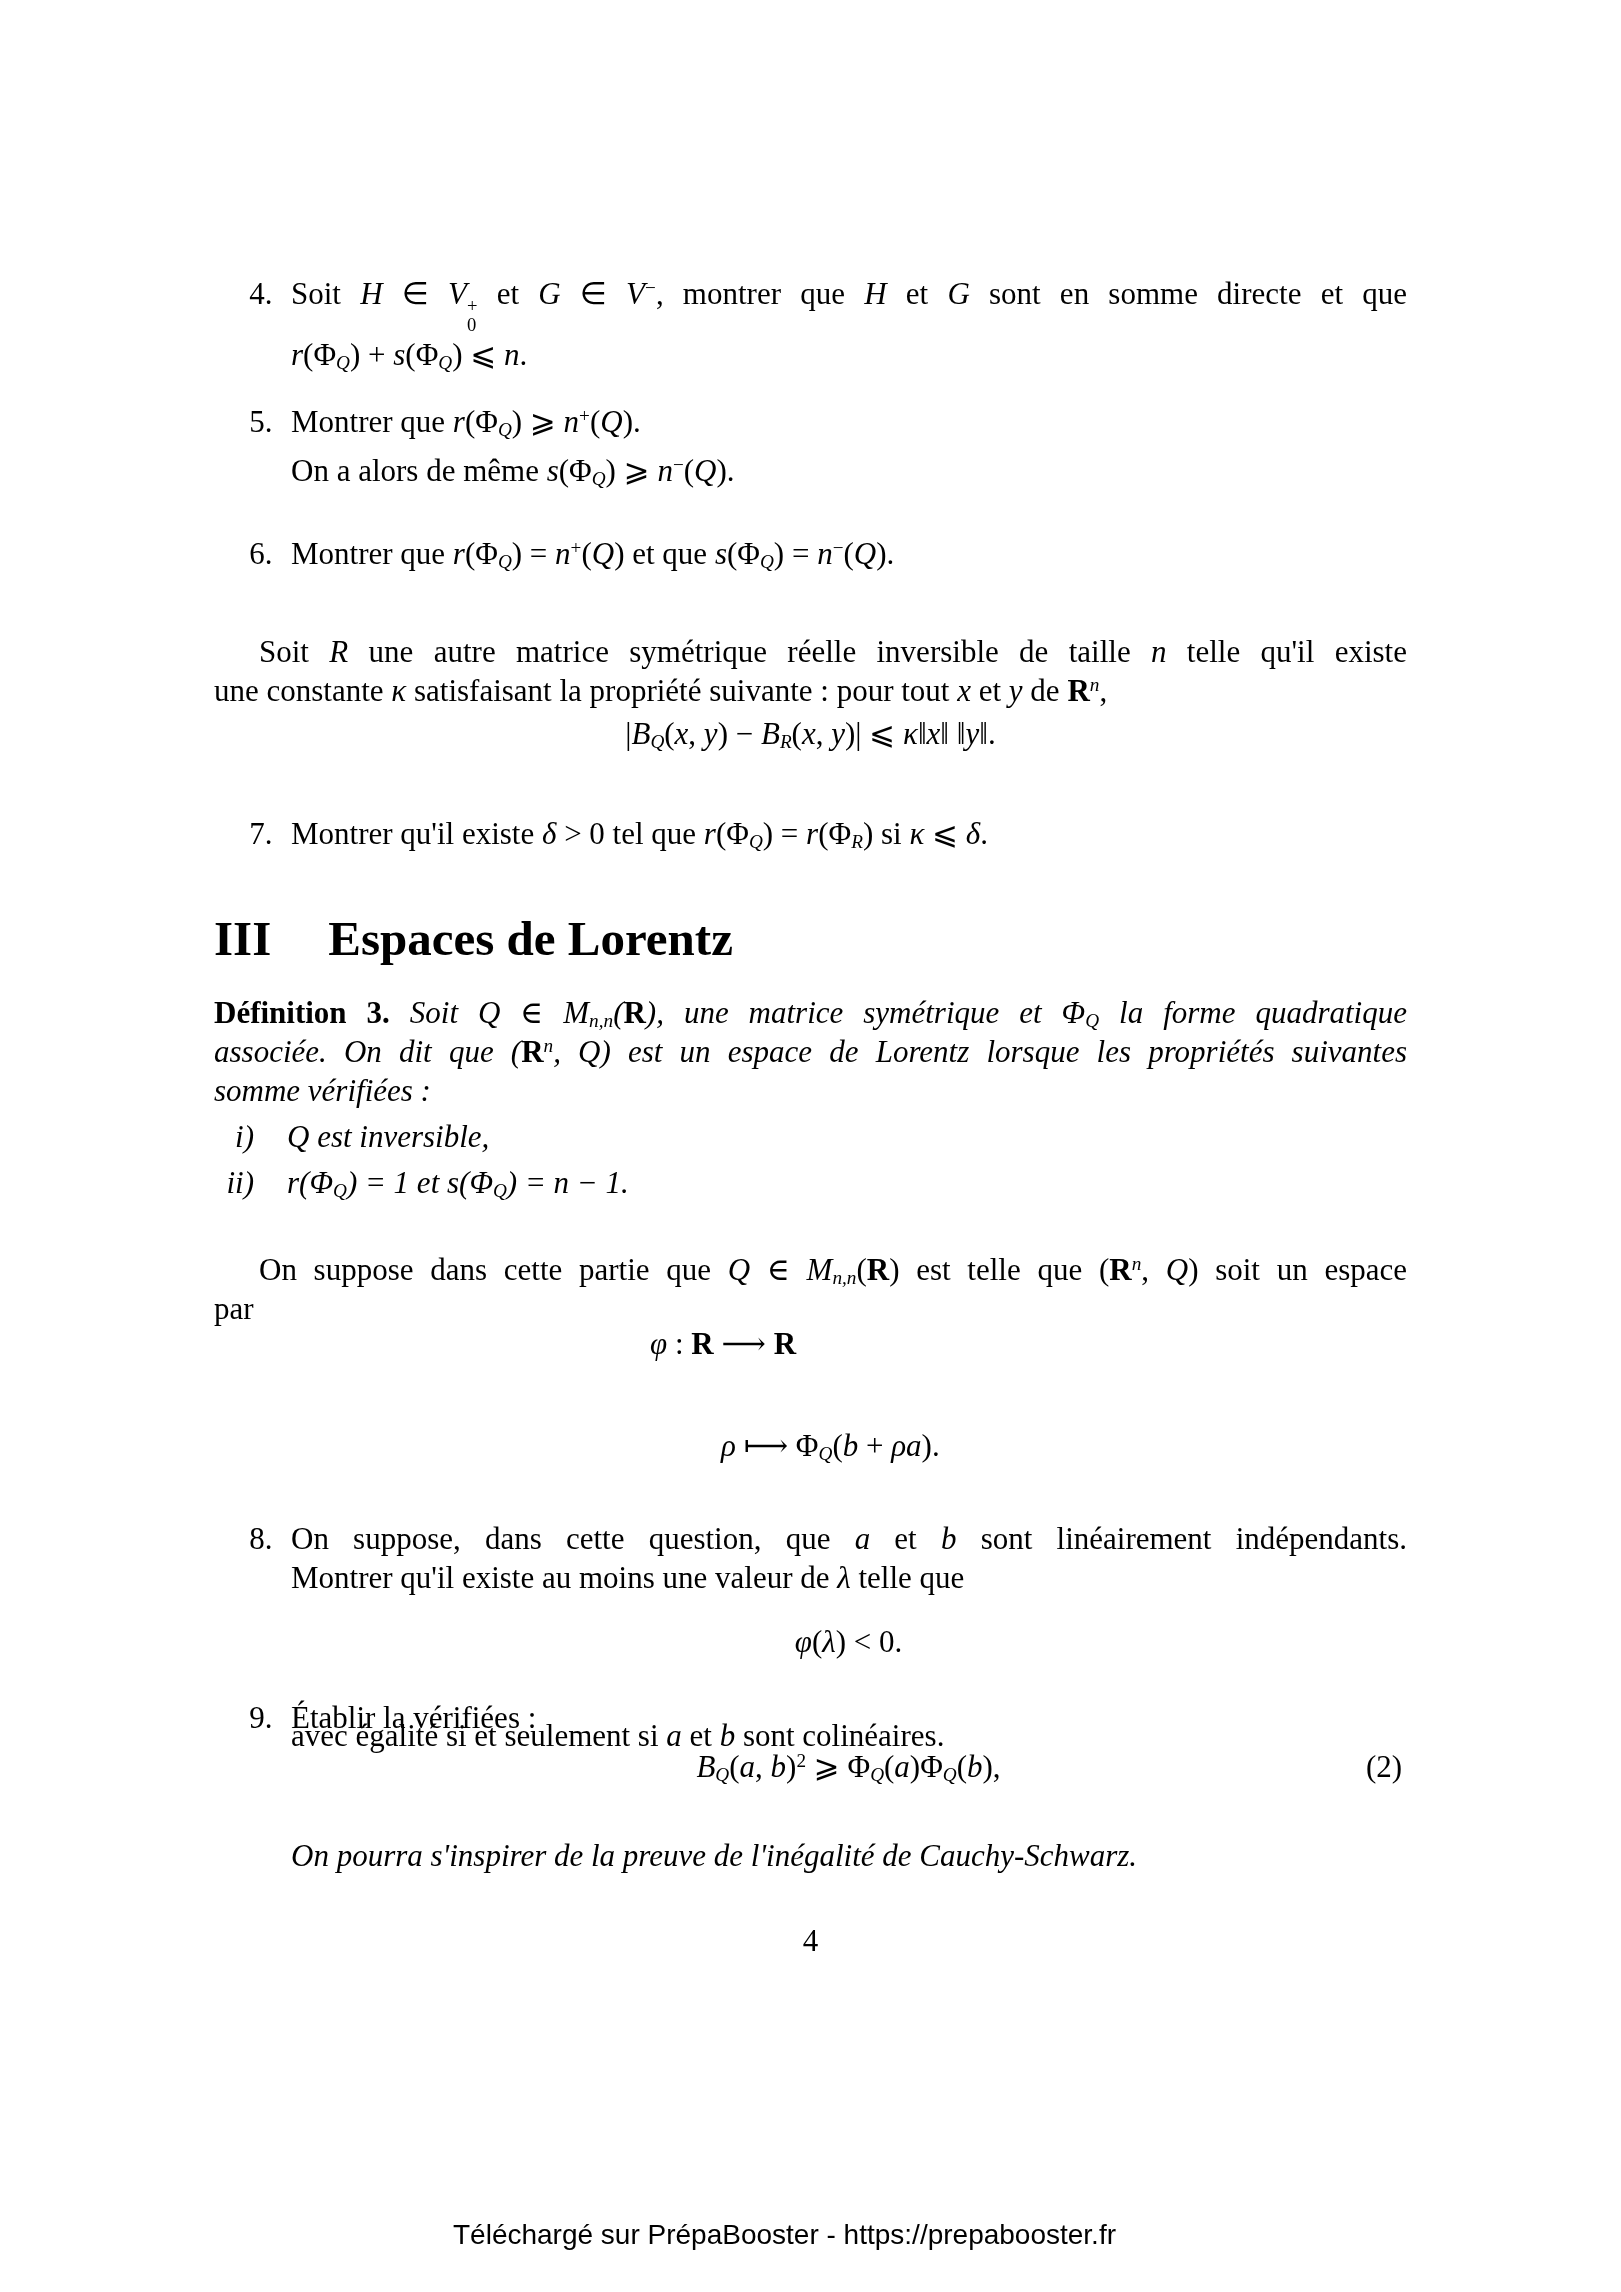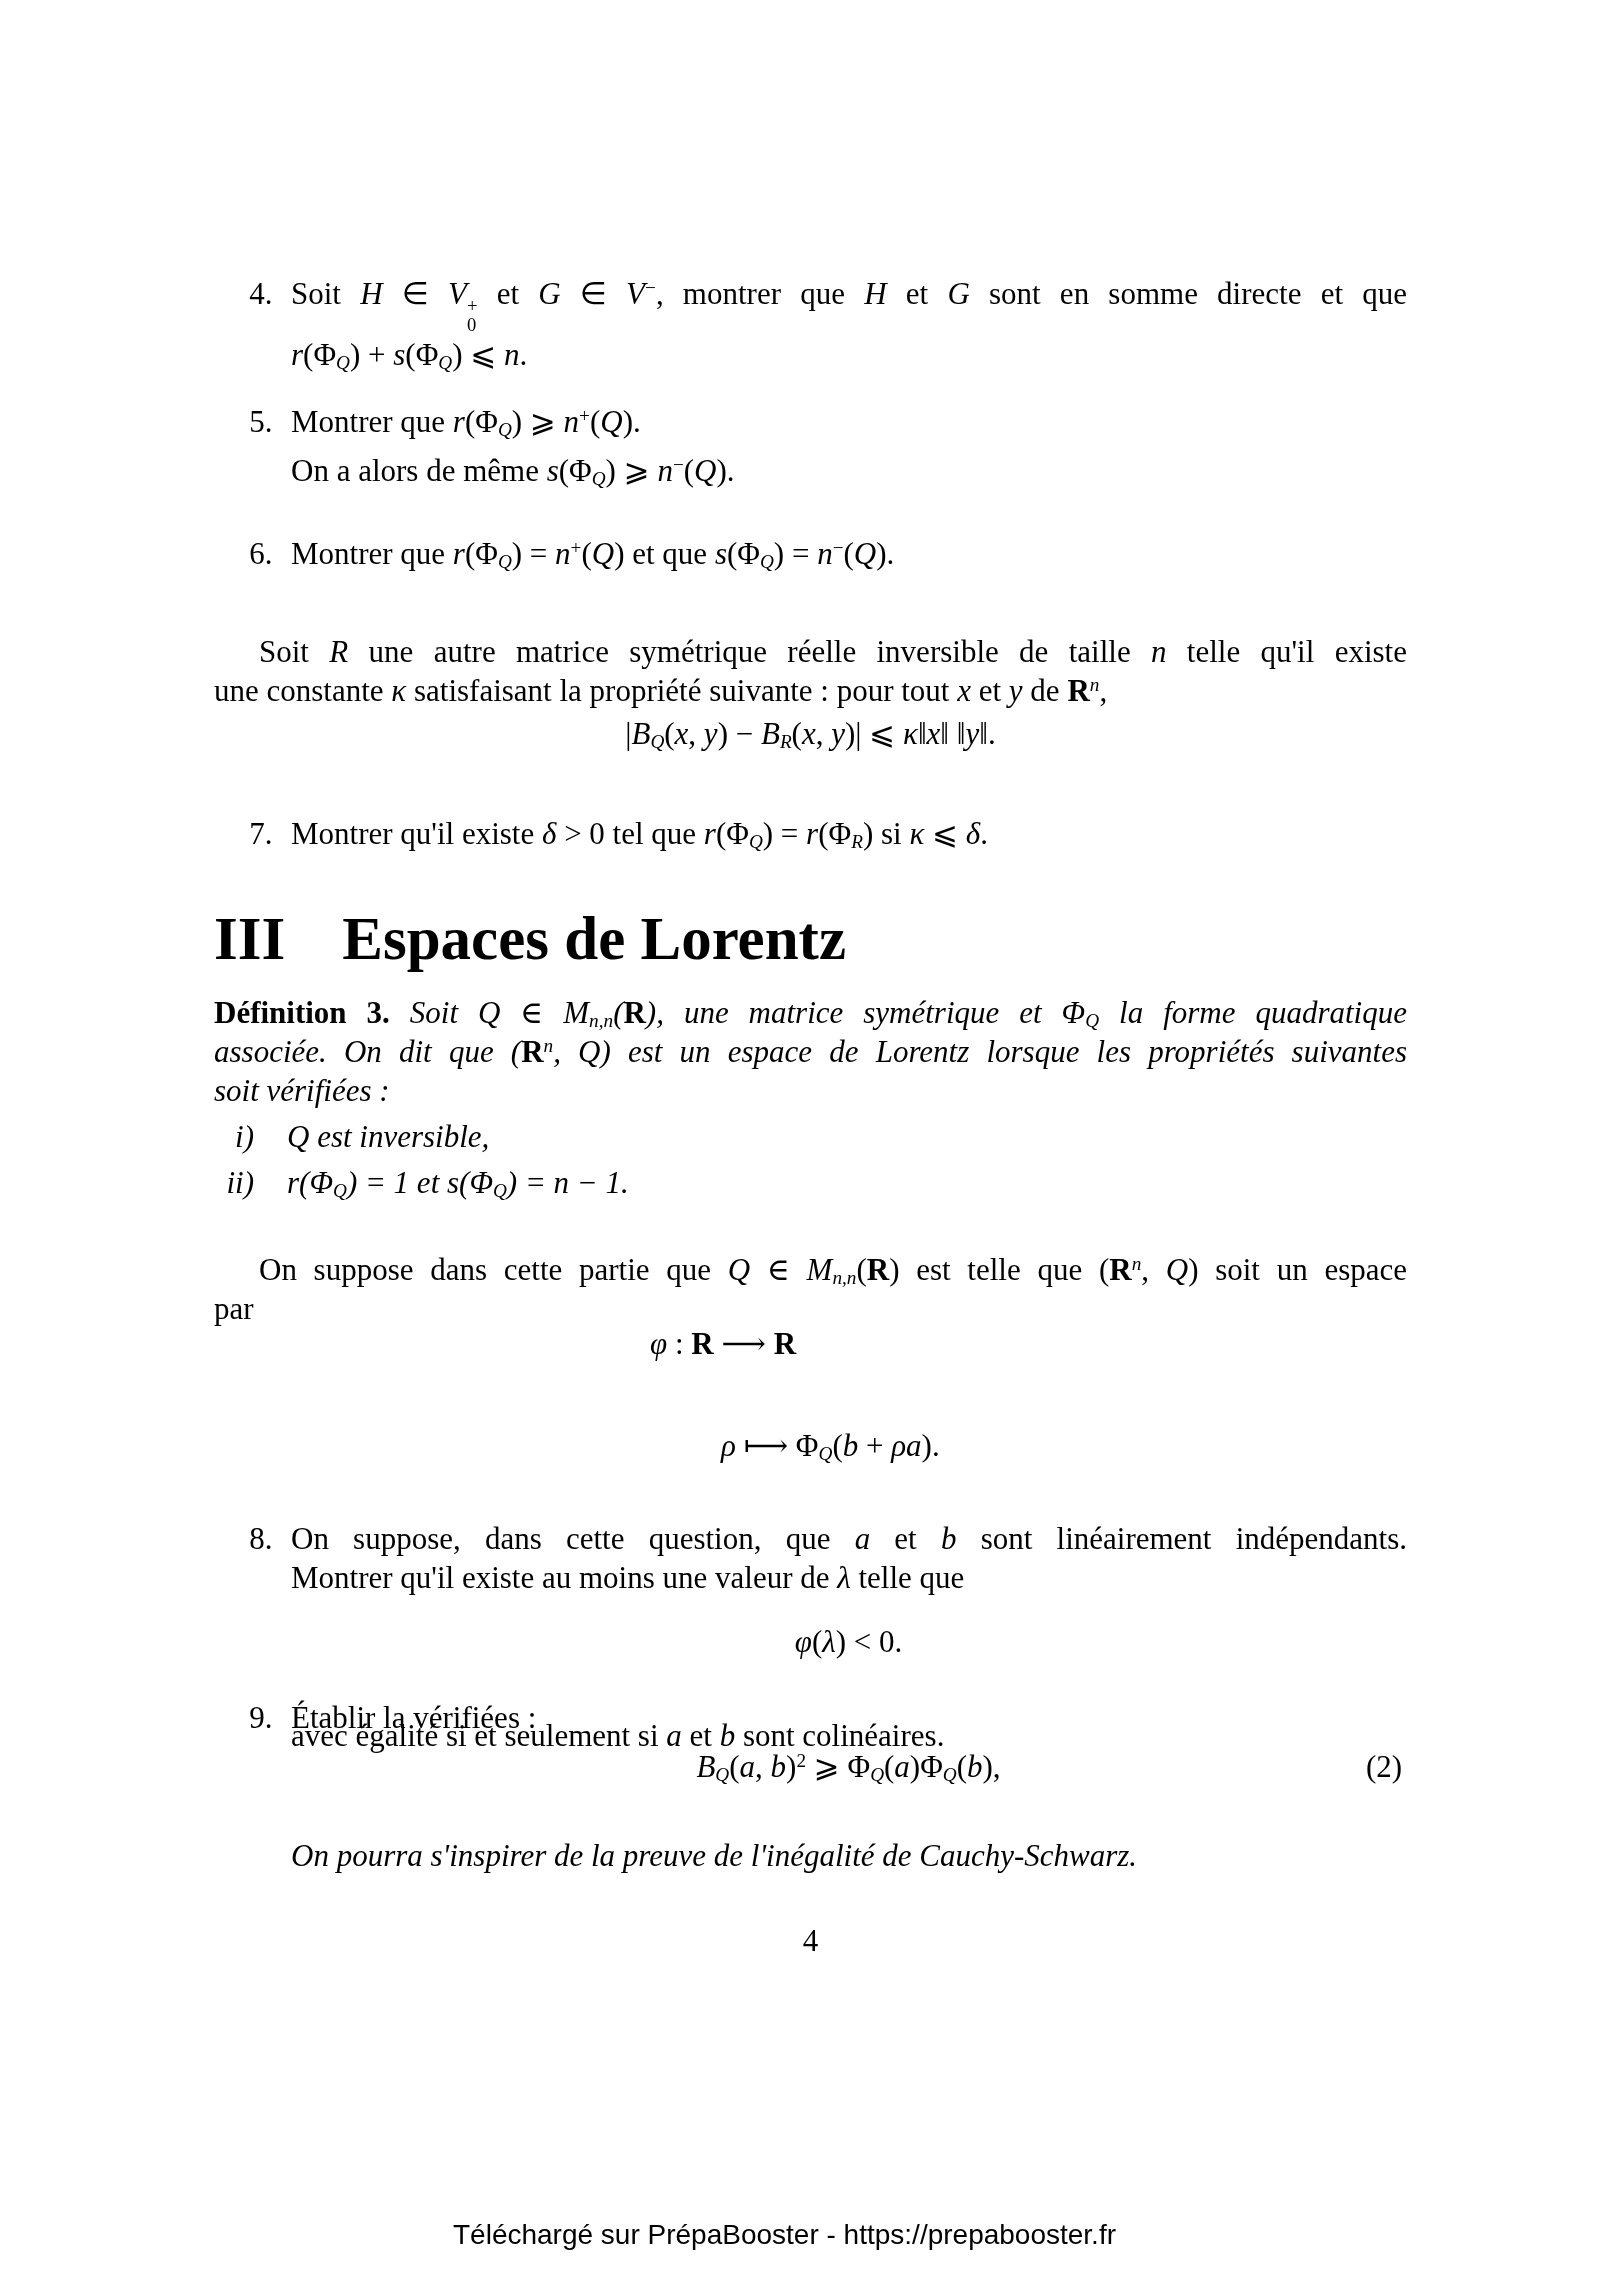--- a/index.html
+++ b/index.html
@@ -22,21 +22,21 @@
   
   .para{left:0;width:1193px;}
   .ind{padding-left:45px;box-sizing:border-box;margin-top:13px;}
   
   .display{left:0;width:1193px;text-align:center;white-space:nowrap;}
   .display.initem{left:77px;width:1115px;}
   .eqrow{left:77px;width:1115px;text-align:center;white-space:nowrap;}
   .eqtag{position:absolute;right:3.9px;top:0;}
   .mathline{white-space:nowrap;}
   
-  .heading{left:0;font-size:61px;line-height:55px;font-weight:bold;white-space:nowrap;}
+  .heading{left:0;font-size:49px;line-height:55px;font-weight:bold;white-space:nowrap;}
   .heading .secnum{margin-right:57px;}
   
   .defpara{font-style:italic;}
   .defitem{display:flex;width:1193px;font-style:italic;}
   .defitem .dmark{flex:0 0 73px;box-sizing:border-box;text-align:right;padding-right:33px;}
   .defitem .dtxt{flex:1 1 auto;}
   .hint{font-style:italic;}
   .pagenum{left:0;width:1193px;text-align:center;}
   .footer{position:absolute;left:0;top:2217px;width:1569px;text-align:center;
     font-family:"Liberation Sans","DejaVu Sans",sans-serif;font-size:28px;line-height:35px;}
@@ -90,21 +90,21 @@
       <span class="txt">Montrer qu'il existe <span class="it">δ</span> &gt; 0 tel que <span class="it">r</span>(Φ<sub><span class="it">Q</span></sub>) = <span class="it">r</span>(Φ<sub><span class="it">R</span></sub>) si <span class="it">κ</span> ⩽ <span class="it">δ</span>.</span>
     </div>
 
     <h2 class="heading" style="top:911px">
       <span class="secnum">III</span><span>Espaces de Lorentz</span>
     </h2>
 
     <div class="para defpara" style="top:993px">
       <span class="line jl"><span class="bf">Définition 3.</span> Soit Q ∈ <span class="cal">M</span><sub>n,n</sub>(<span class="bf">R</span>), une matrice symétrique et Φ<sub>Q</sub> la forme quadratique</span>
       <span class="line jl">associée. On dit que (<span class="bf">R</span><sup>n</sup>, Q) est un espace de Lorentz lorsque les propriétés suivantes</span>
-      <span class="line">soit vérifiées :</span>
+      <span class="line">somme vérifiées :</span>
     </div>
 
     <div class="defitem" style="top:1117px">
       <span class="dmark">i)</span>
       <span class="dtxt">Q est inversible,</span>
     </div>
     <div class="defitem" style="top:1163px">
       <span class="dmark">ii)</span>
       <span class="dtxt">r(Φ<sub>Q</sub>) = 1 et s(Φ<sub>Q</sub>) = n − 1.</span>
     </div>

